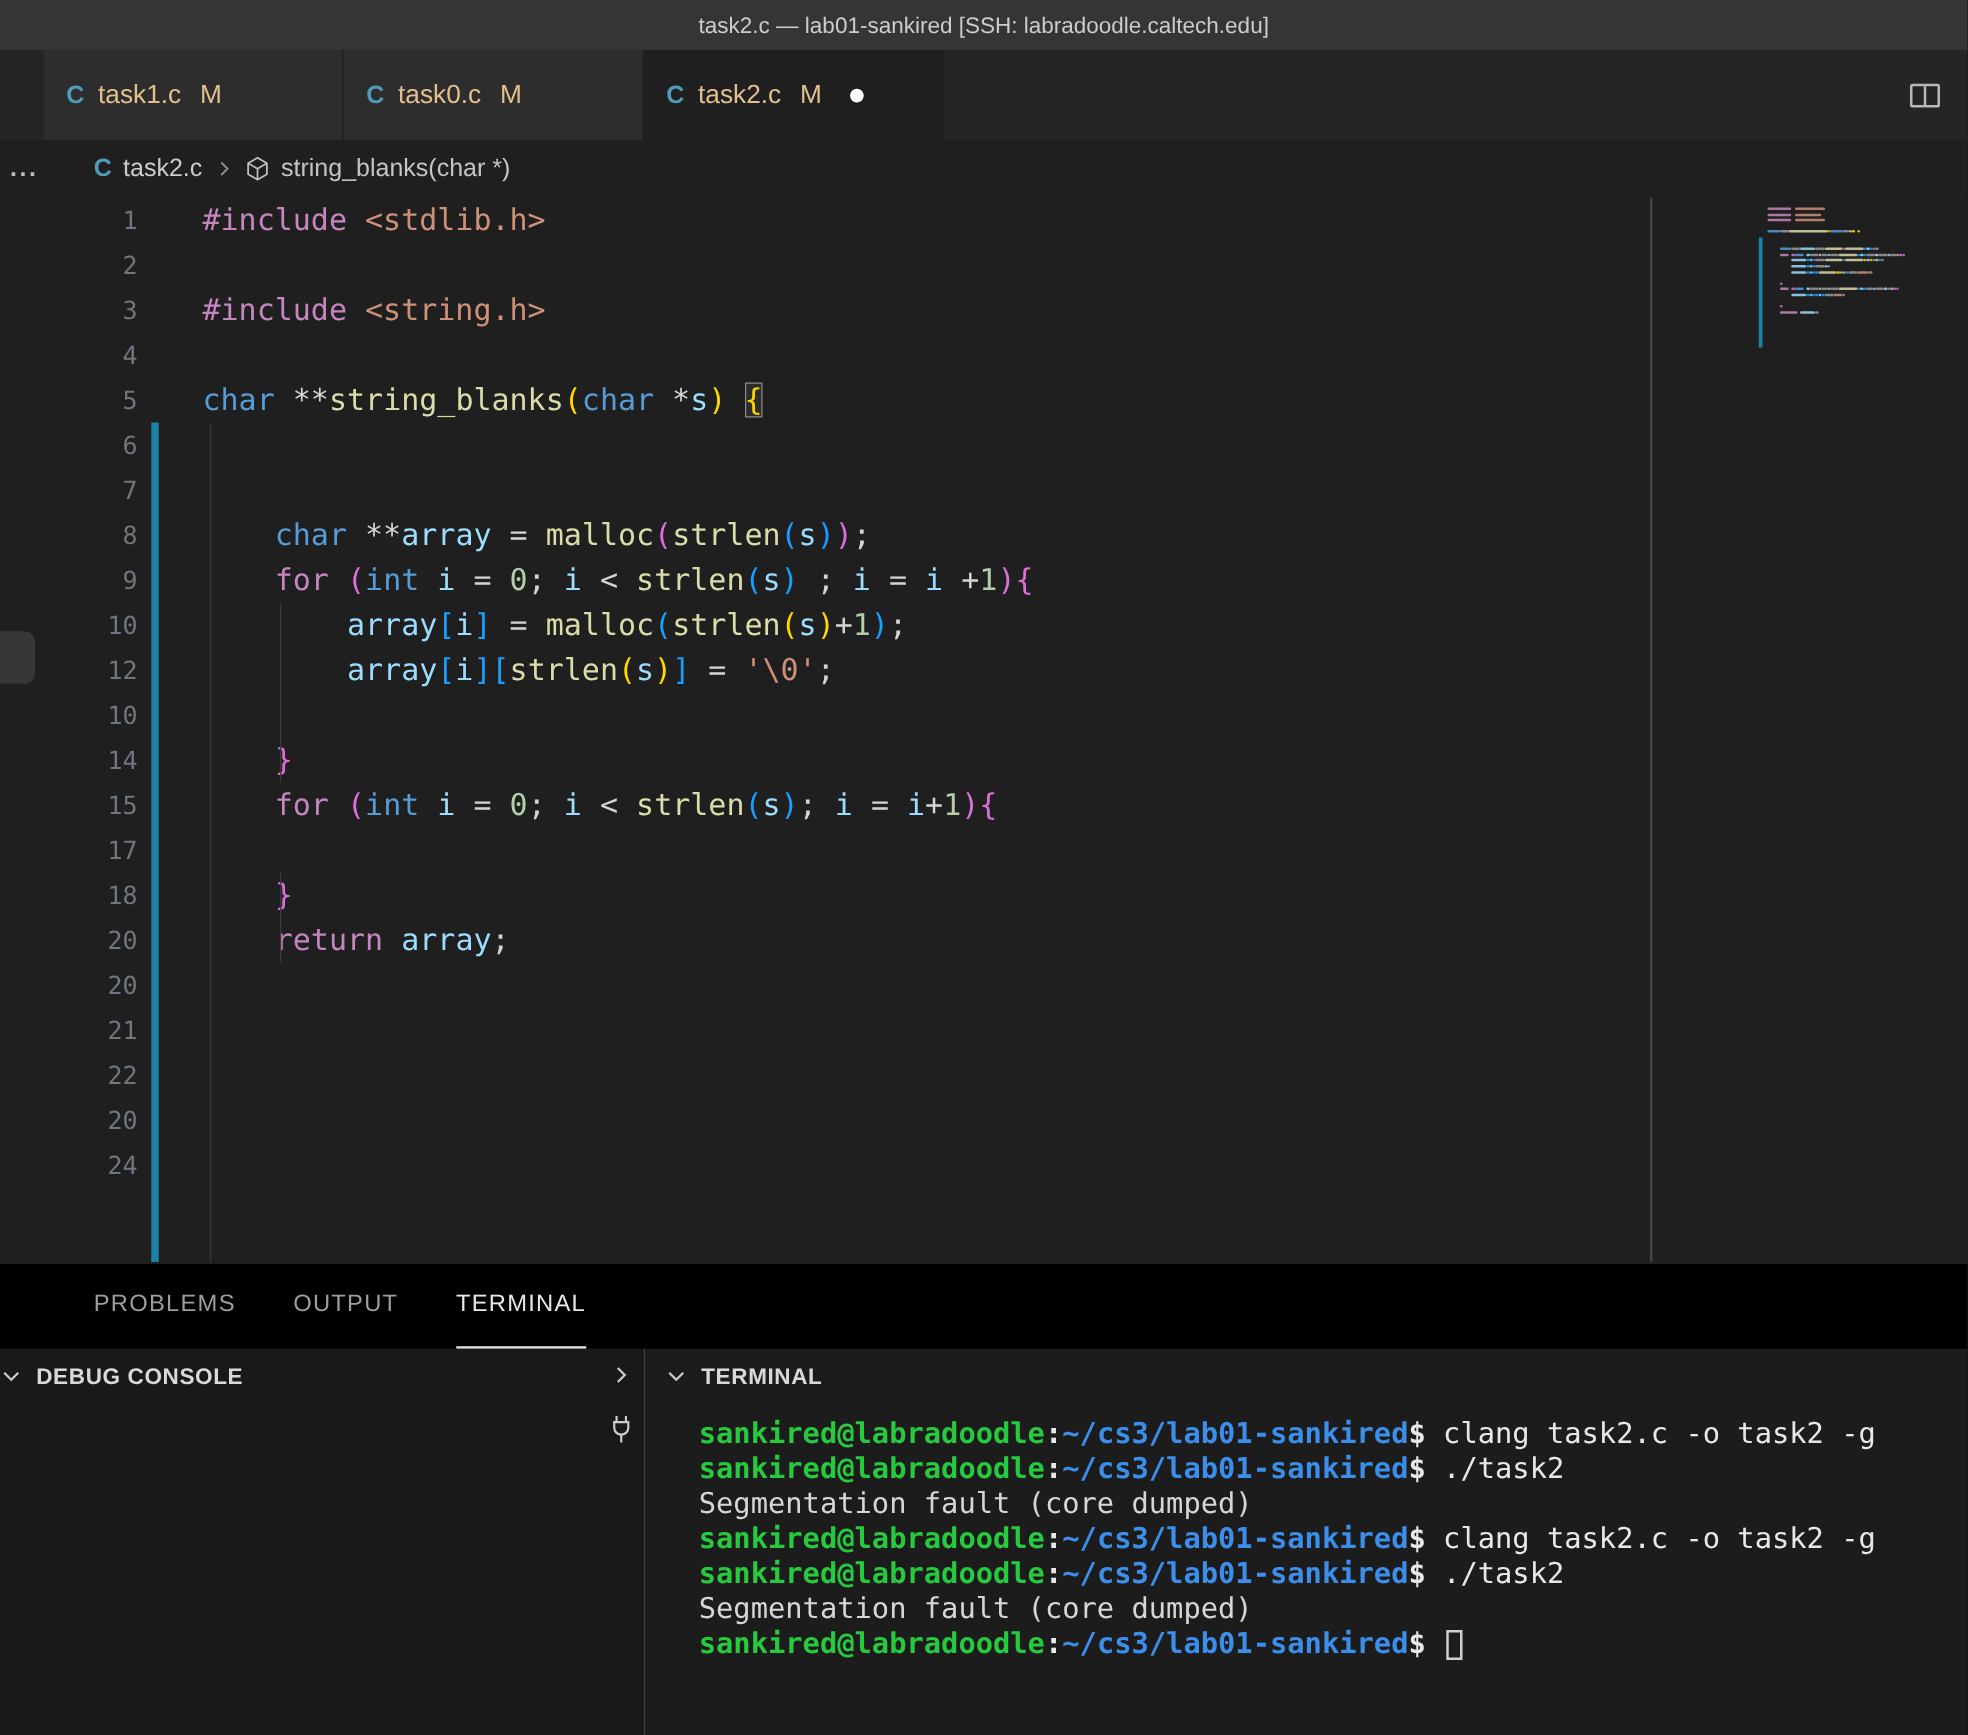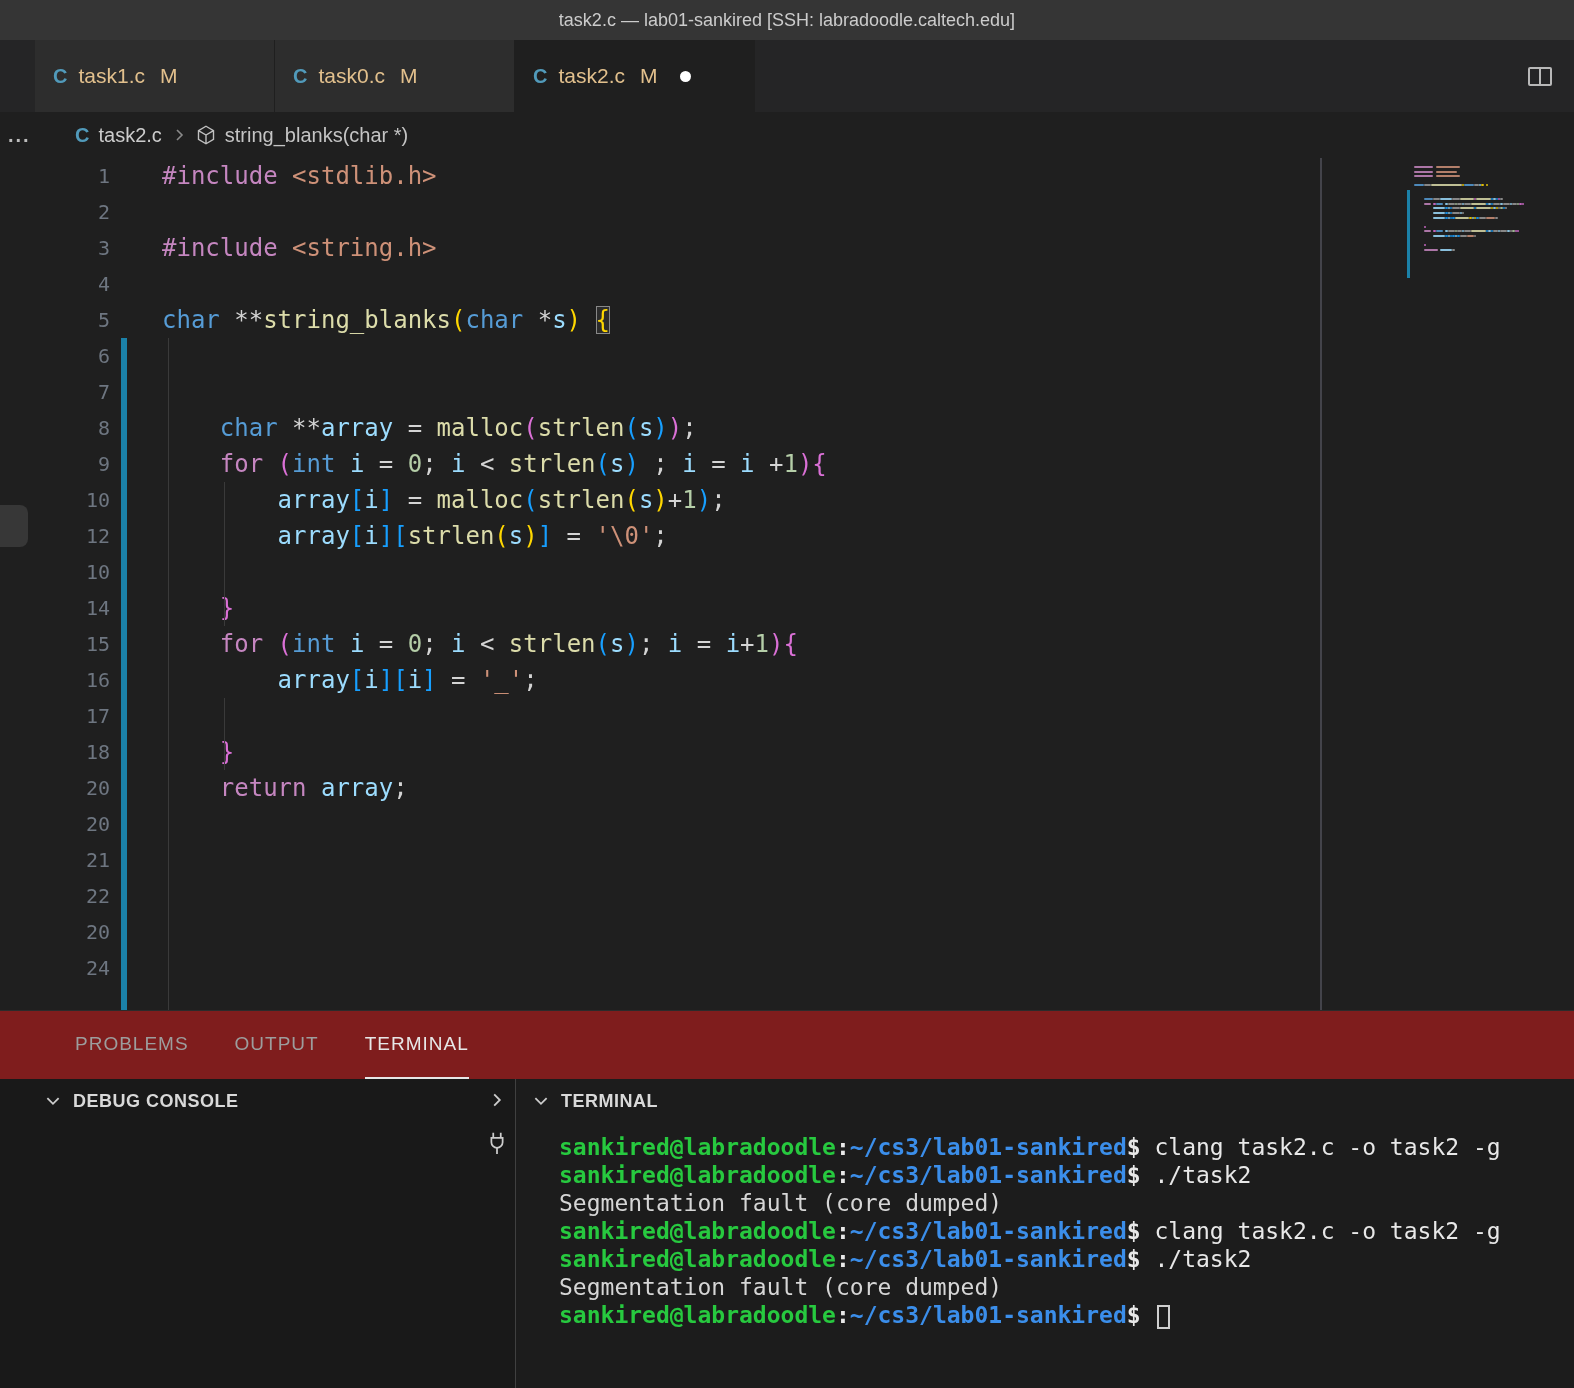--- a/index.html
+++ b/index.html
@@ -54,35 +54,35 @@
 
   
   .minimap { position:absolute; right:48px; top:8px; width:112px; }
   .mm-bar { position:absolute; left:-7px; top:24px; width:3px; height:88px; background:#1b81a8; }
   .mm-row { display:flex; height:2px; margin-bottom:2.6px; }
   .mm-row span { display:block; height:2px; border-radius:1px; }
   .mm-tk { opacity:.85; }
 
   
   .panel { position:absolute; top:1010px; left:0; right:0; bottom:0;
-           background:#7f1d1d; border-top:1px solid #2b2b2b; }
+           background:#000000; border-top:1px solid #2b2b2b; }
   .panel-tabs { height:68px; display:flex; align-items:stretch; padding-left:75px;
                 gap:46px; position:relative; }
   .ptab { display:flex; align-items:center; color:#9d9d9d; font-size:19px;
           letter-spacing:1px; border-bottom:2px solid transparent; cursor:pointer; }
   .ptab.active { color:#e7e7e7; border-bottom-color:#e7e7e7; }
   .panel-collapse { position:absolute; right:22px; top:0; height:100%;
                     display:flex; align-items:center; cursor:pointer; }
 
   .panel-body { display:flex; height:calc(100% - 68px); }
   .debug-pane { width:516px; background:#191919; border-right:1px solid #404040; position:relative; }
   .terminal-pane { flex:1; background:#1c1c1c; position:relative; }
   .pane-header { height:44px; display:flex; align-items:center; gap:11px;
                  color:#d9d9d9; font-weight:700; font-size:18px; letter-spacing:.5px; }
-  .debug-pane .pane-header { padding-left:44px; }
+  .debug-pane .pane-header { }
   .terminal-pane .pane-header { padding-left:16px; }
   .debug-actions { position:absolute; right:8px; top:12px; display:flex;
                    flex-direction:column; align-items:center; gap:22px; }
 
   .term { padding:10px 0 0 43px; font-family:"DejaVu Sans Mono", monospace;
           font-size:23px; line-height:28px; white-space:pre; }
   .term .u { color:#27c93f; font-weight:700; }
   .term .p { color:#e8e8e8; font-weight:700; }
   .term .b { color:#3b8eea; font-weight:700; }
   .term .c { color:#e8e8e8; font-weight:400; }
@@ -190,24 +190,20 @@
       </div>
       <div class="code-row">
         <div class="ln">14</div>
         <div class="code"><span class="tk pl">    </span><span class="tk p2">}</span></div>
       </div>
       <div class="code-row">
         <div class="ln">15</div>
         <div class="code"><span class="tk pl">    </span><span class="tk kw">for</span><span class="tk pl"> </span><span class="tk p2">(</span><span class="tk ty">int</span><span class="tk pl"> </span><span class="tk va">i</span><span class="tk pl"> = </span><span class="tk nu">0</span><span class="tk pl">; </span><span class="tk va">i</span><span class="tk pl"> &lt; </span><span class="tk fn">strlen</span><span class="tk p3">(</span><span class="tk va">s</span><span class="tk p3">)</span><span class="tk pl">; </span><span class="tk va">i</span><span class="tk pl"> = </span><span class="tk va">i</span><span class="tk pl">+</span><span class="tk nu">1</span><span class="tk p2">)</span><span class="tk p2">{</span></div>
       </div>
       <div class="code-row">
-        <div class="ln">16</div>
-        <div class="code"><span class="tk pl">        </span><span class="tk va">array</span><span class="tk p3">[</span><span class="tk va">i</span><span class="tk p3">]</span><span class="tk p3">[</span><span class="tk va">i</span><span class="tk p3">]</span><span class="tk pl"> = </span><span class="tk st">'_'</span><span class="tk pl">;</span></div>
-      </div>
-      <div class="code-row">
         <div class="ln">17</div>
         <div class="code"></div>
       </div>
       <div class="code-row">
         <div class="ln">18</div>
         <div class="code"><span class="tk pl">    </span><span class="tk p2">}</span></div>
       </div>
       <div class="code-row">
         <div class="ln">20</div>
         <div class="code"><span class="tk pl">    </span><span class="tk kw">return</span><span class="tk pl"> </span><span class="tk va">array</span><span class="tk pl">;</span></div>

